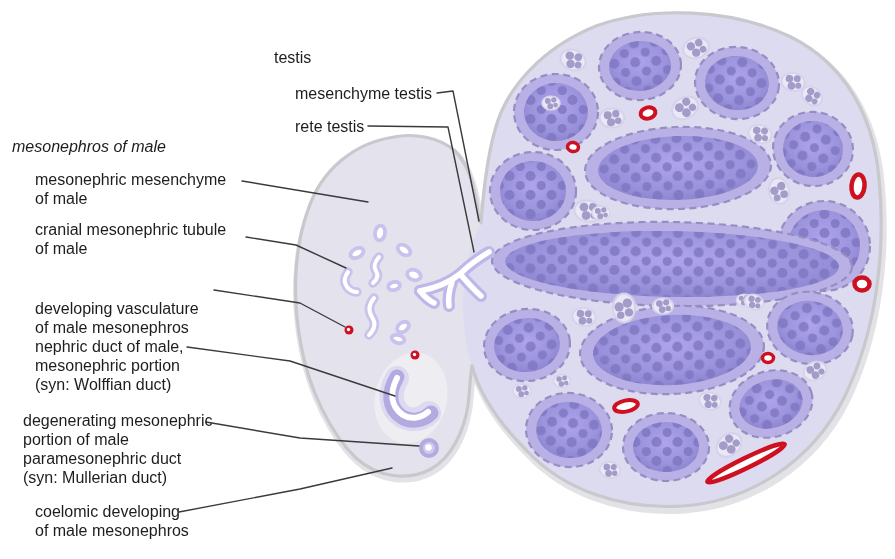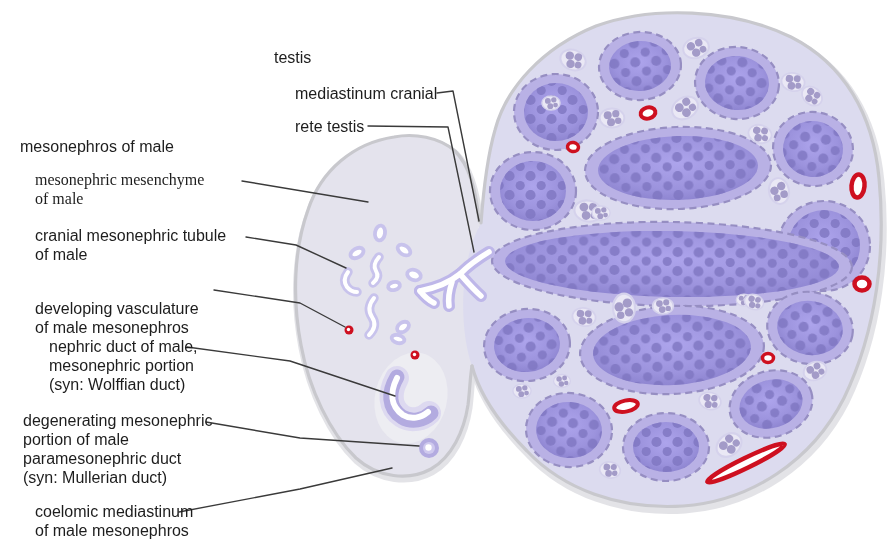--- a/index.html
+++ b/index.html
@@ -248,32 +248,32 @@
         <polyline points="246,237 296,245 346,268" class="leader"></polyline>
         <polyline points="214,290 300,303 345,327" class="leader"></polyline>
         <polyline points="187,347 290,361 395,396" class="leader"></polyline>
         <polyline points="206,422 300,438 419,446" class="leader"></polyline>
         <polyline points="179,512 300,489 392,468" class="leader"></polyline>
       </g>
   </svg>
 
   <div id="labels-layer">
       <div class="diagram-label" style="left: 274px; top: 48px;">testis</div>
-      <div class="diagram-label" style="left: 295px; top: 84px;">mediastinum cranial</div>
+      <div class="diagram-label" style="left: 295px; top: 84px;">mesenchyme testis</div>
       <div class="diagram-label" style="left: 295px; top: 117px; text-align: right;">rete testis</div>
-      <div class="diagram-label" style="left: 20px; top: 137px;">mesonephros of male</div>
-      <div class="diagram-label" style="left: 35px; top: 170px; font-family: Liberation Serif, serif;">mesonephric mesenchyme
+      <div class="diagram-label" style="left: 12px; top: 137px; font-style: italic;">mesonephros of male</div>
+      <div class="diagram-label" style="left: 35px; top: 170px;">mesonephric mesenchyme
 of male</div>
-      <div class="diagram-label" style="left: 35px; top: 226px;">cranial mesonephric tubule
+      <div class="diagram-label" style="left: 35px; top: 220px;">cranial mesonephric tubule
 of male</div>
       <div class="diagram-label" style="left: 35px; top: 299px;">developing vasculature
 of male mesonephros</div>
-      <div class="diagram-label" style="left: 49px; top: 337px;">nephric duct of male,
+      <div class="diagram-label" style="left: 35px; top: 337px;">nephric duct of male,
 mesonephric portion
 (syn: Wolffian duct)</div>
       <div class="diagram-label" style="left: 23px; top: 411px;">degenerating mesonephric
 portion of male
 paramesonephric duct
 (syn: Mullerian duct)</div>
-      <div class="diagram-label" style="left: 35px; top: 502px;">coelomic mediastinum
+      <div class="diagram-label" style="left: 35px; top: 502px;">coelomic developing
 of male mesonephros</div>
     </div>
 </div>
 
 </body></html>

